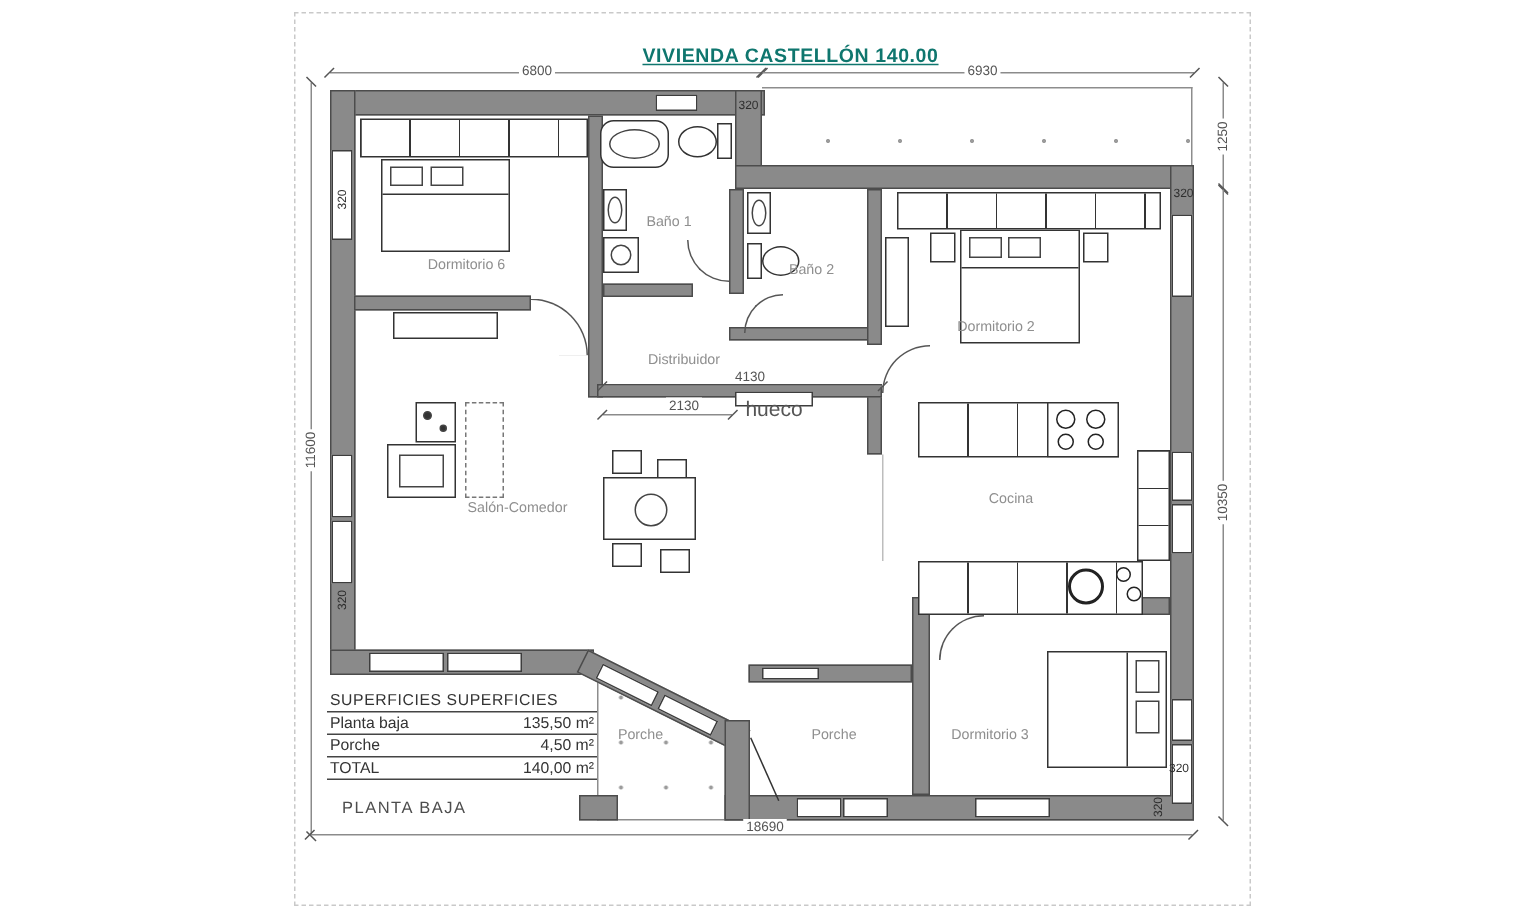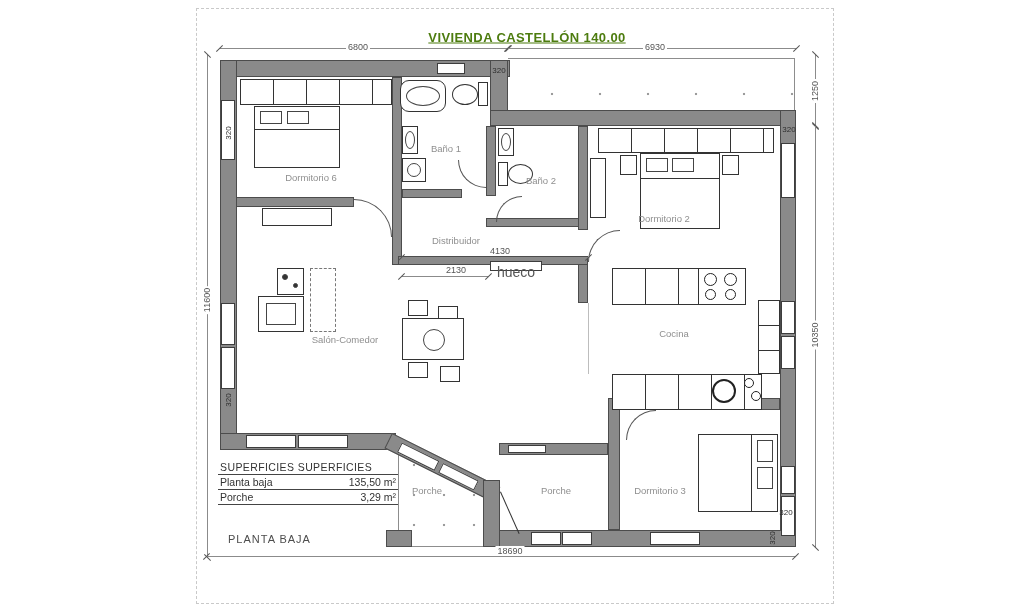--- a/index.html
+++ b/index.html
@@ -29,21 +29,21 @@
   .dimlbl.rot { transform:translate(-50%,-50%) rotate(-90deg); }
   .wt { position:absolute; font-size:8px; color:#2e2e2e; transform:translate(-50%,-50%); white-space:nowrap; z-index:5; }
   .wt.rot { transform:translate(-50%,-50%) rotate(-90deg); }
   .room { position:absolute; font-size:9.5px; color:#8f8f8f; transform:translate(-50%,-50%); white-space:nowrap; z-index:4; }
   .room.small { font-size:14px; color:#555; }
   .arc { position:absolute; box-sizing:border-box; z-index:3; }
   .arc-tl { border-top:1px solid #555; border-left:1px solid #555; border-top-left-radius:100%; }
   .arc-tr { border-top:1px solid #555; border-right:1px solid #555; border-top-right-radius:100%; }
   .arc-bl { border-bottom:1px solid #555; border-left:1px solid #555; border-bottom-left-radius:100%; }
   #title { position:absolute; left:527px; top:37px; transform:translate(-50%,-50%); font-size:13px;
-           font-weight:bold; color:#4d7c0f; text-decoration:underline; letter-spacing:0.4px; white-space:nowrap; z-index:6; }
+           font-weight:bold; color:#0f766e; text-decoration:underline; letter-spacing:0.4px; white-space:nowrap; z-index:6; }
   #areas { position:absolute; left:218px; top:460px; width:180px; font-size:10.5px; color:#333; background:#fff; z-index:6; }
   #areas .hdr { border-bottom:1px solid #444; padding:1px 2px; letter-spacing:0.4px; }
   #areas .row { display:flex; justify-content:space-between; border-bottom:1px solid #444; padding:1px 2px; }
   #planta { position:absolute; left:228px; top:533px; font-size:11px; color:#4d4d4d; letter-spacing:1px; z-index:6; }
   .burner { position:absolute; border:1px solid #222; border-radius:50%; box-sizing:border-box; background:#fff; }
 </style>
 </head>
 <body>
 
 <div id="sheet">
@@ -222,19 +222,23 @@
   <div class="room small" style="left:516px;top:272px;">hueco</div>
 
   <div id="areas">
     <div class="hdr">SUPERFICIES SUPERFICIES</div>
     <div class="row">
       <span>Planta baja</span>
       <span>135,50 m²</span>
     </div>
     <div class="row">
       <span>Porche</span>
-      <span>3,29 m²</span>
+      <span>4,50 m²</span>
     </div>
+    <div class="row">
+      <span>TOTAL</span>
+      <span>140,00 m²</span>
+    </div>
   </div>
 
   <div id="planta">PLANTA BAJA</div>
 
 </div>
 
 </body></html>

